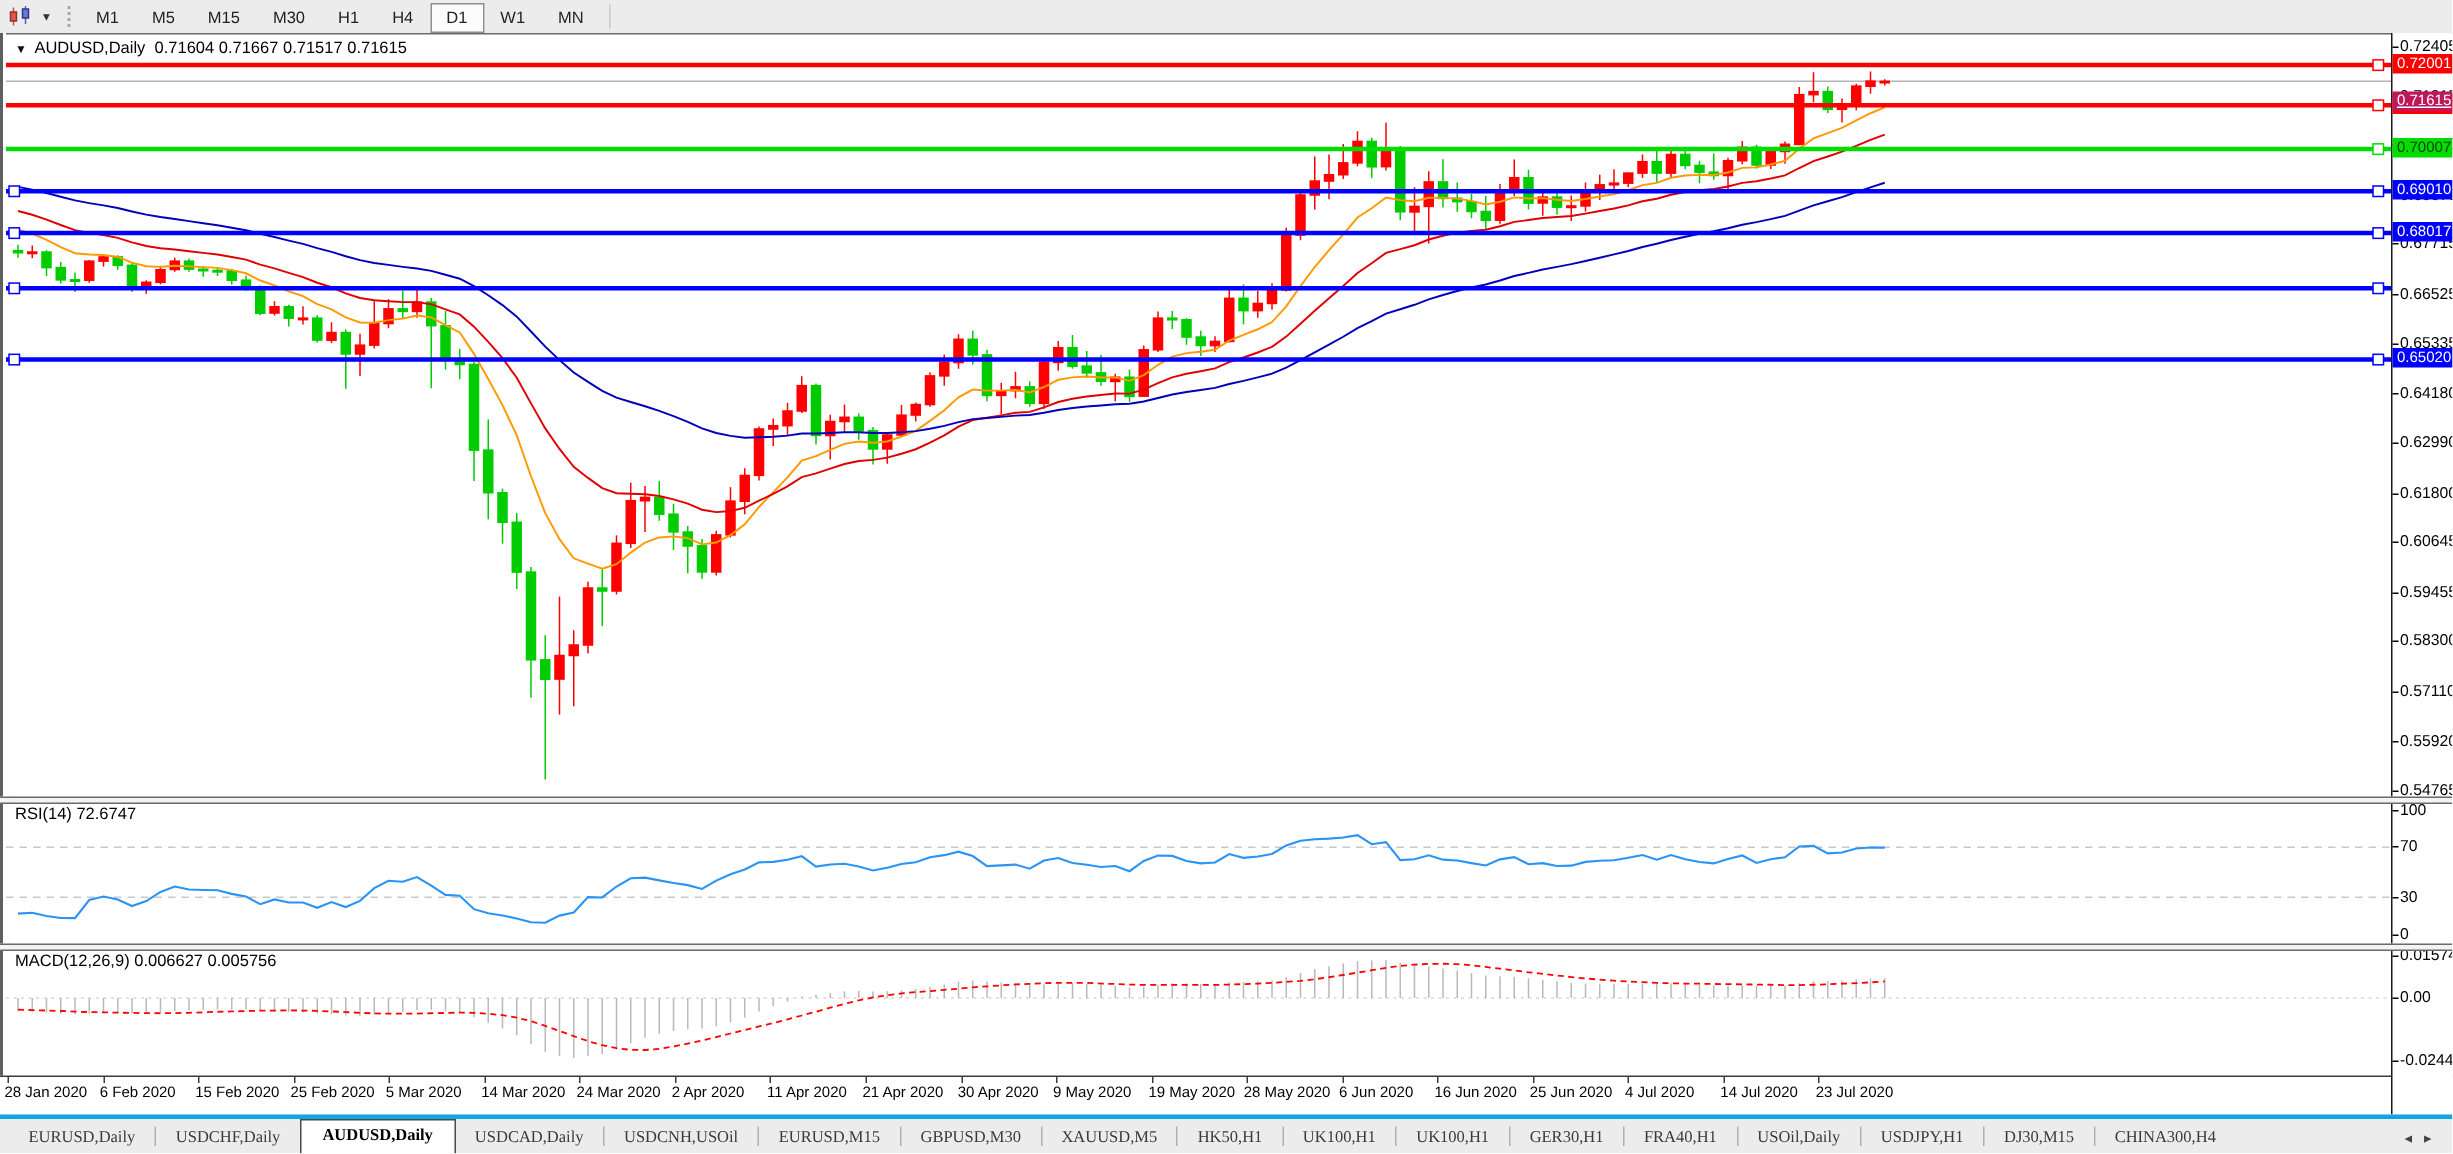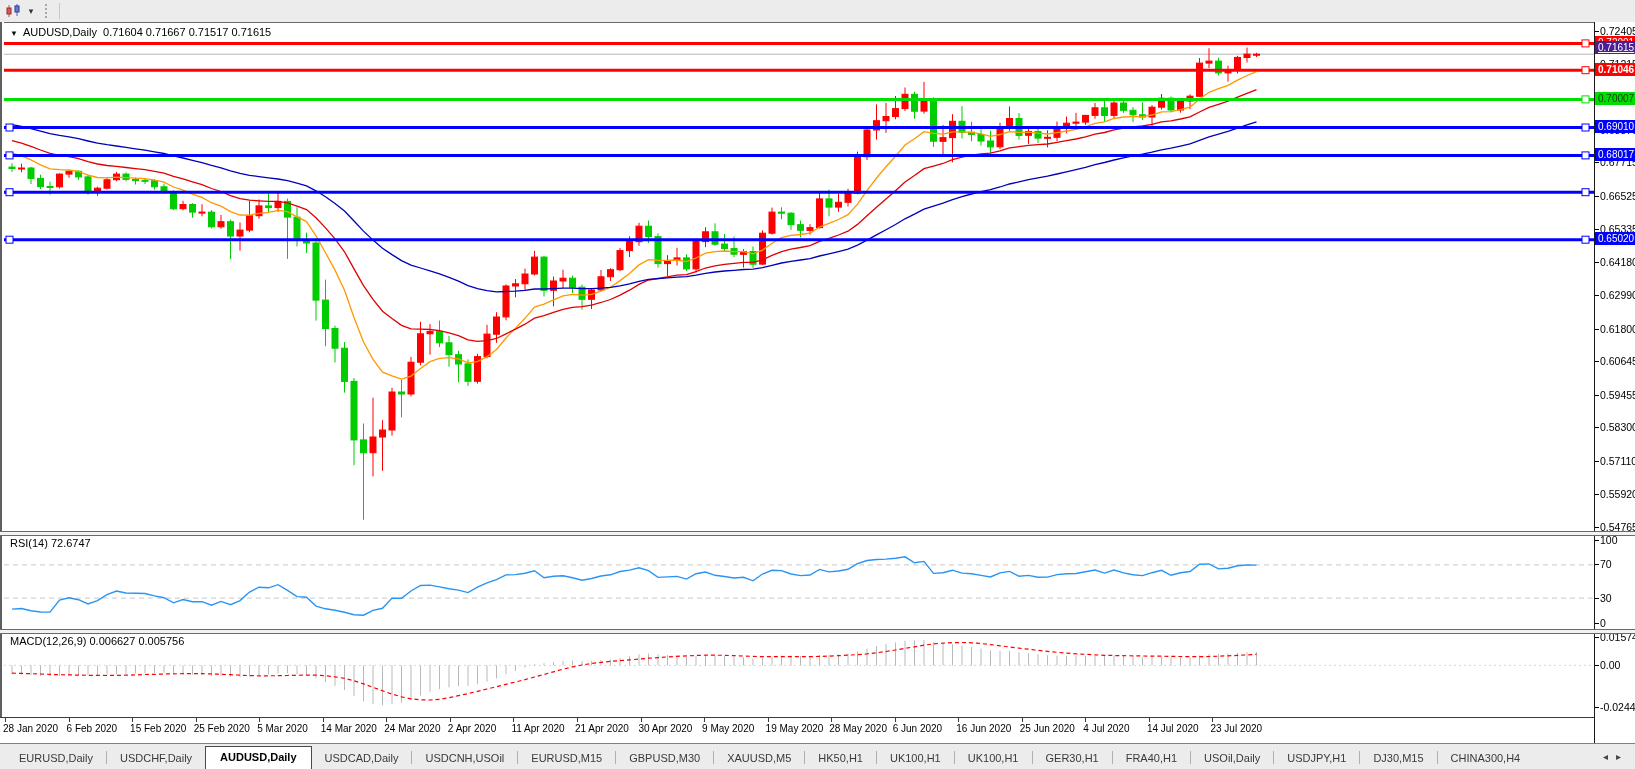--- a/index.html
+++ b/index.html
@@ -31,21 +31,21 @@
   .ax-line-label{position:absolute;left:0;width:41px;height:13px;line-height:13px;font-size:10px;
                  padding-left:3px;box-sizing:border-box;z-index:3;}
   .ax-cur{z-index:4;}
   
   #date-axis{position:absolute;left:0;top:717px;width:1635px;height:26px;background:#fff;
              border-top:1px solid #3c3c3c;box-sizing:border-box;z-index:8;}
   .date-label{position:absolute;top:5px;font-size:10px;color:#000;white-space:nowrap;}
   .date-tick{position:absolute;top:0;width:1px;height:4px;background:#3c3c3c;}
   
   #tab-bar{position:absolute;left:0;top:743px;width:1635px;height:26px;background:#ececec;
-           border-top:1px solid #0ea5e9;box-sizing:border-box;display:flex;align-items:center;z-index:40;}
+           border-top:3px solid #0ea5e9;box-sizing:border-box;display:flex;align-items:flex-end;z-index:40;font-family:Liberation Serif, serif;}
   .tab{font-size:11px;color:#3a3a3a;padding:4px 13px 5px 13px;margin-top:3px;white-space:nowrap;cursor:default;}
   .tab.active{background:#ffffff;color:#000;font-weight:bold;border:1px solid #4a4a4a;border-bottom:none;
               padding:4px 14px 6px 14px;margin-top:1px;}
   .tab-sep{height:13px;border-left:1px solid #b0b0b0;margin-bottom:5px;}
   #tab-arrows{position:absolute;right:6px;top:7px;font-size:10px;color:#444;letter-spacing:8px;}
   svg{display:block;}
 </style>
 </head>
 <body>
 
@@ -55,20 +55,21 @@
     <span class="tool-icon">
       <svg width="16" height="14" viewBox="0 0 16 14">
         <line x1="3" y1="1" x2="3" y2="13" stroke="#c05050" stroke-width="1"></line>
         <rect x="1" y="4" width="4" height="6" fill="#e05555" stroke="#903030"></rect>
         <line x1="11" y1="0" x2="11" y2="12" stroke="#5060c0" stroke-width="1"></line>
         <rect x="9" y="2" width="4" height="6" fill="#6a7ad0" stroke="#303890"></rect>
       </svg>
     </span>
     <span class="caret">▾</span>
     <span class="grip"></span>
+    <span id="tf-buttons"><span class="tf-btn">M1</span><span class="tf-btn">M5</span><span class="tf-btn">M15</span><span class="tf-btn">M30</span><span class="tf-btn">H1</span><span class="tf-btn">H4</span><span class="tf-btn active">D1</span><span class="tf-btn">W1</span><span class="tf-btn">MN</span></span>
     <span class="tb-sep"></span>
   </div>
 
   <div id="left-border"></div>
 
   <div class="panel" id="main-panel" style="top:22px;height:509px;border-top:1px solid #6a6a6a;box-sizing:border-box;">
     <svg id="main-svg" width="1590" height="509">
         <line x1="0" y1="31.2" x2="1590" y2="31.2" stroke="#b4b4b4" stroke-width="1"></line>
         <line x1="8.0" y1="140.2" x2="8.0" y2="148.9" stroke="#00cc00" stroke-width="1"></line>
         <rect x="5.0" y="144.1" width="6" height="1.4" fill="#00cc00" stroke="#00cc00"></rect>
@@ -547,21 +548,21 @@
       <div class="ax-tick" style="top: 466.024px;">0.55920</div>
       <div class="ax-dash" style="top: 504.5px;"></div>
       <div class="ax-tick" style="top: 498.5px;">0.54765</div>
       <div class="ax-line-label" style="top: 13.8596px; background: rgb(255, 0, 0); color: rgb(255, 255, 255);">0.72001</div>
       <div class="ax-line-label" style="top: 40.7122px; background: rgb(255, 0, 0); color: rgb(255, 255, 255); font-weight: bold;">0.71046</div>
       <div class="ax-line-label" style="top: 69.9268px; background: rgb(0, 221, 0); color: rgb(16, 58, 16);">0.70007</div>
       <div class="ax-line-label" style="top: 97.9603px; background: rgb(0, 0, 255); color: rgb(255, 255, 255);">0.69010</div>
       <div class="ax-line-label" style="top: 125.881px; background: rgb(0, 0, 255); color: rgb(255, 255, 255);">0.68017</div>
       <div class="ax-line-label" style="top: 162.744px; background: rgb(0, 0, 255); color: rgb(255, 255, 255); margin-left: 40px;">0.66706</div>
       <div class="ax-line-label" style="top: 210.151px; background: rgb(0, 0, 255); color: rgb(255, 255, 255);">0.65020</div>
-      <div class="ax-line-label ax-cur" style="top: 19px; background: #4c1d95; color: rgb(255, 255, 255); text-decoration: underline;">0.71615</div>
+      <div class="ax-line-label ax-cur" style="top: 39px; background: #be185d; color: rgb(255, 255, 255); text-decoration: underline;">0.71615</div>
       <div class="ax-dash" style="top: 517.5px;"></div>
       <div class="ax-tick" style="top: 511.5px;">100</div>
       <div class="ax-dash" style="top: 542.4px;"></div>
       <div class="ax-tick" style="top: 536.4px;">70</div>
       <div class="ax-dash" style="top: 575.6px;"></div>
       <div class="ax-tick" style="top: 569.6px;">30</div>
       <div class="ax-dash" style="top: 600.5px;"></div>
       <div class="ax-tick" style="top: 594.5px;">0</div>
       <div class="ax-dash" style="top: 615.456px;"></div>
       <div class="ax-tick" style="top: 609.456px;">0.01574</div>

